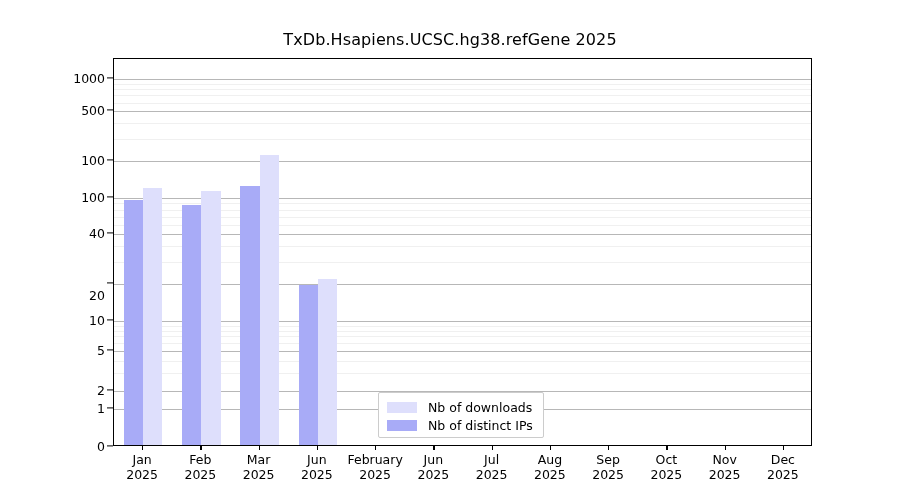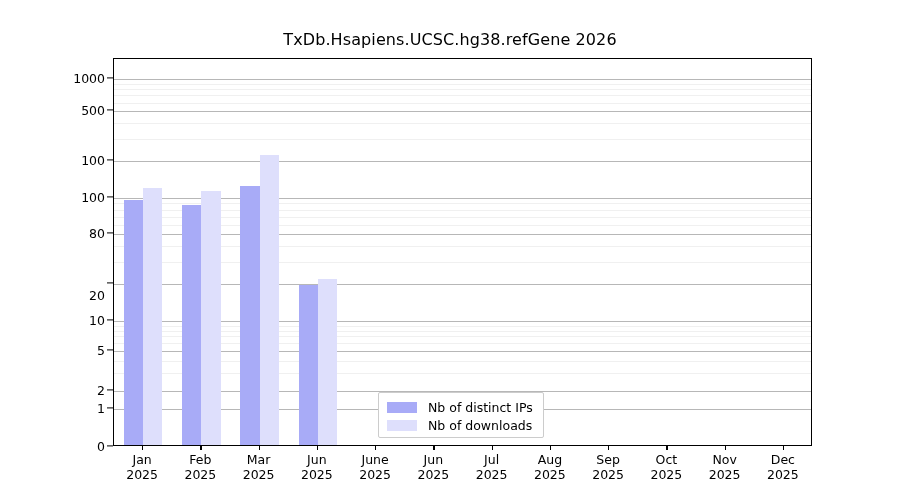--- a/index.html
+++ b/index.html
@@ -133,21 +133,21 @@
     font-size: 12.5px;
     color: #000000;
     white-space: nowrap;
   }
 </style>
 </head>
 <body>
 
 <div id="figure">
 
-  <div id="chart-title">TxDb.Hsapiens.UCSC.hg38.refGene 2026</div>
+  <div id="chart-title">TxDb.Hsapiens.UCSC.hg38.refGene 2025</div>
 
   <div id="plot-area">
     <div id="gridlines">
         <div class="gridline minor" style="top: 314.3px;"></div>
         <div class="gridline minor" style="top: 301.741px;"></div>
         <div class="gridline minor" style="top: 284.109px;"></div>
         <div class="gridline minor" style="top: 277.437px;"></div>
         <div class="gridline minor" style="top: 271.658px;"></div>
         <div class="gridline minor" style="top: 266.56px;"></div>
         <div class="gridline minor" style="top: 202.875px;"></div>
@@ -193,21 +193,21 @@
 
   <div id="y-axis">
       <div class="ytick-label" style="top: 78px;">1000</div>
       <div class="ytick-mark" style="top: 78px;"></div>
       <div class="ytick-label" style="top: 110px; margin-left: 42px;">500</div>
       <div class="ytick-mark" style="top: 110px;"></div>
       <div class="ytick-label" style="top: 160px;">100</div>
       <div class="ytick-mark" style="top: 160px;"></div>
       <div class="ytick-label" style="top: 197px;">100</div>
       <div class="ytick-mark" style="top: 197px;"></div>
-      <div class="ytick-label" style="top: 233px;">80</div>
+      <div class="ytick-label" style="top: 233px;">40</div>
       <div class="ytick-mark" style="top: 233px;"></div>
       <div class="ytick-label" style="top: 283px; margin-top: 12px;">20</div>
       <div class="ytick-mark" style="top: 283px;"></div>
       <div class="ytick-label" style="top: 320px;">10</div>
       <div class="ytick-mark" style="top: 320px;"></div>
       <div class="ytick-label" style="top: 350px;">5</div>
       <div class="ytick-mark" style="top: 350px;"></div>
       <div class="ytick-label" style="top: 390px;">2</div>
       <div class="ytick-mark" style="top: 390px;"></div>
       <div class="ytick-label" style="top: 408px;">1</div>
@@ -231,21 +231,21 @@
         <span class="m">Mar</span>
         <span class="y">2025</span>
       </div>
       <div class="xtick-mark" style="left: 316.875px;"></div>
       <div class="xtick-label" style="left: 316.875px;">
         <span class="m">Jun</span>
         <span class="y">2025</span>
       </div>
       <div class="xtick-mark" style="left: 375.125px;"></div>
       <div class="xtick-label" style="left: 375.125px;">
-        <span class="m">June</span>
+        <span class="m">February</span>
         <span class="y">2025</span>
       </div>
       <div class="xtick-mark" style="left: 433.375px;"></div>
       <div class="xtick-label" style="left: 433.375px;">
         <span class="m">Jun</span>
         <span class="y">2025</span>
       </div>
       <div class="xtick-mark" style="left: 491.625px;"></div>
       <div class="xtick-label" style="left: 491.625px;">
         <span class="m">Jul</span>
@@ -273,22 +273,22 @@
       </div>
       <div class="xtick-mark" style="left: 782.875px;"></div>
       <div class="xtick-label" style="left: 782.875px;">
         <span class="m">Dec</span>
         <span class="y">2025</span>
       </div>
     </div>
 
   <div id="legend">
     <div class="legend-row">
+      <span class="legend-swatch dl"></span>
+      <span class="legend-text">Nb of downloads</span>
+    </div>
+    <div class="legend-row">
       <span class="legend-swatch ips"></span>
       <span class="legend-text">Nb of distinct IPs</span>
     </div>
-    <div class="legend-row">
-      <span class="legend-swatch dl"></span>
-      <span class="legend-text">Nb of downloads</span>
-    </div>
   </div>
 
 </div>
 
 </body></html>

